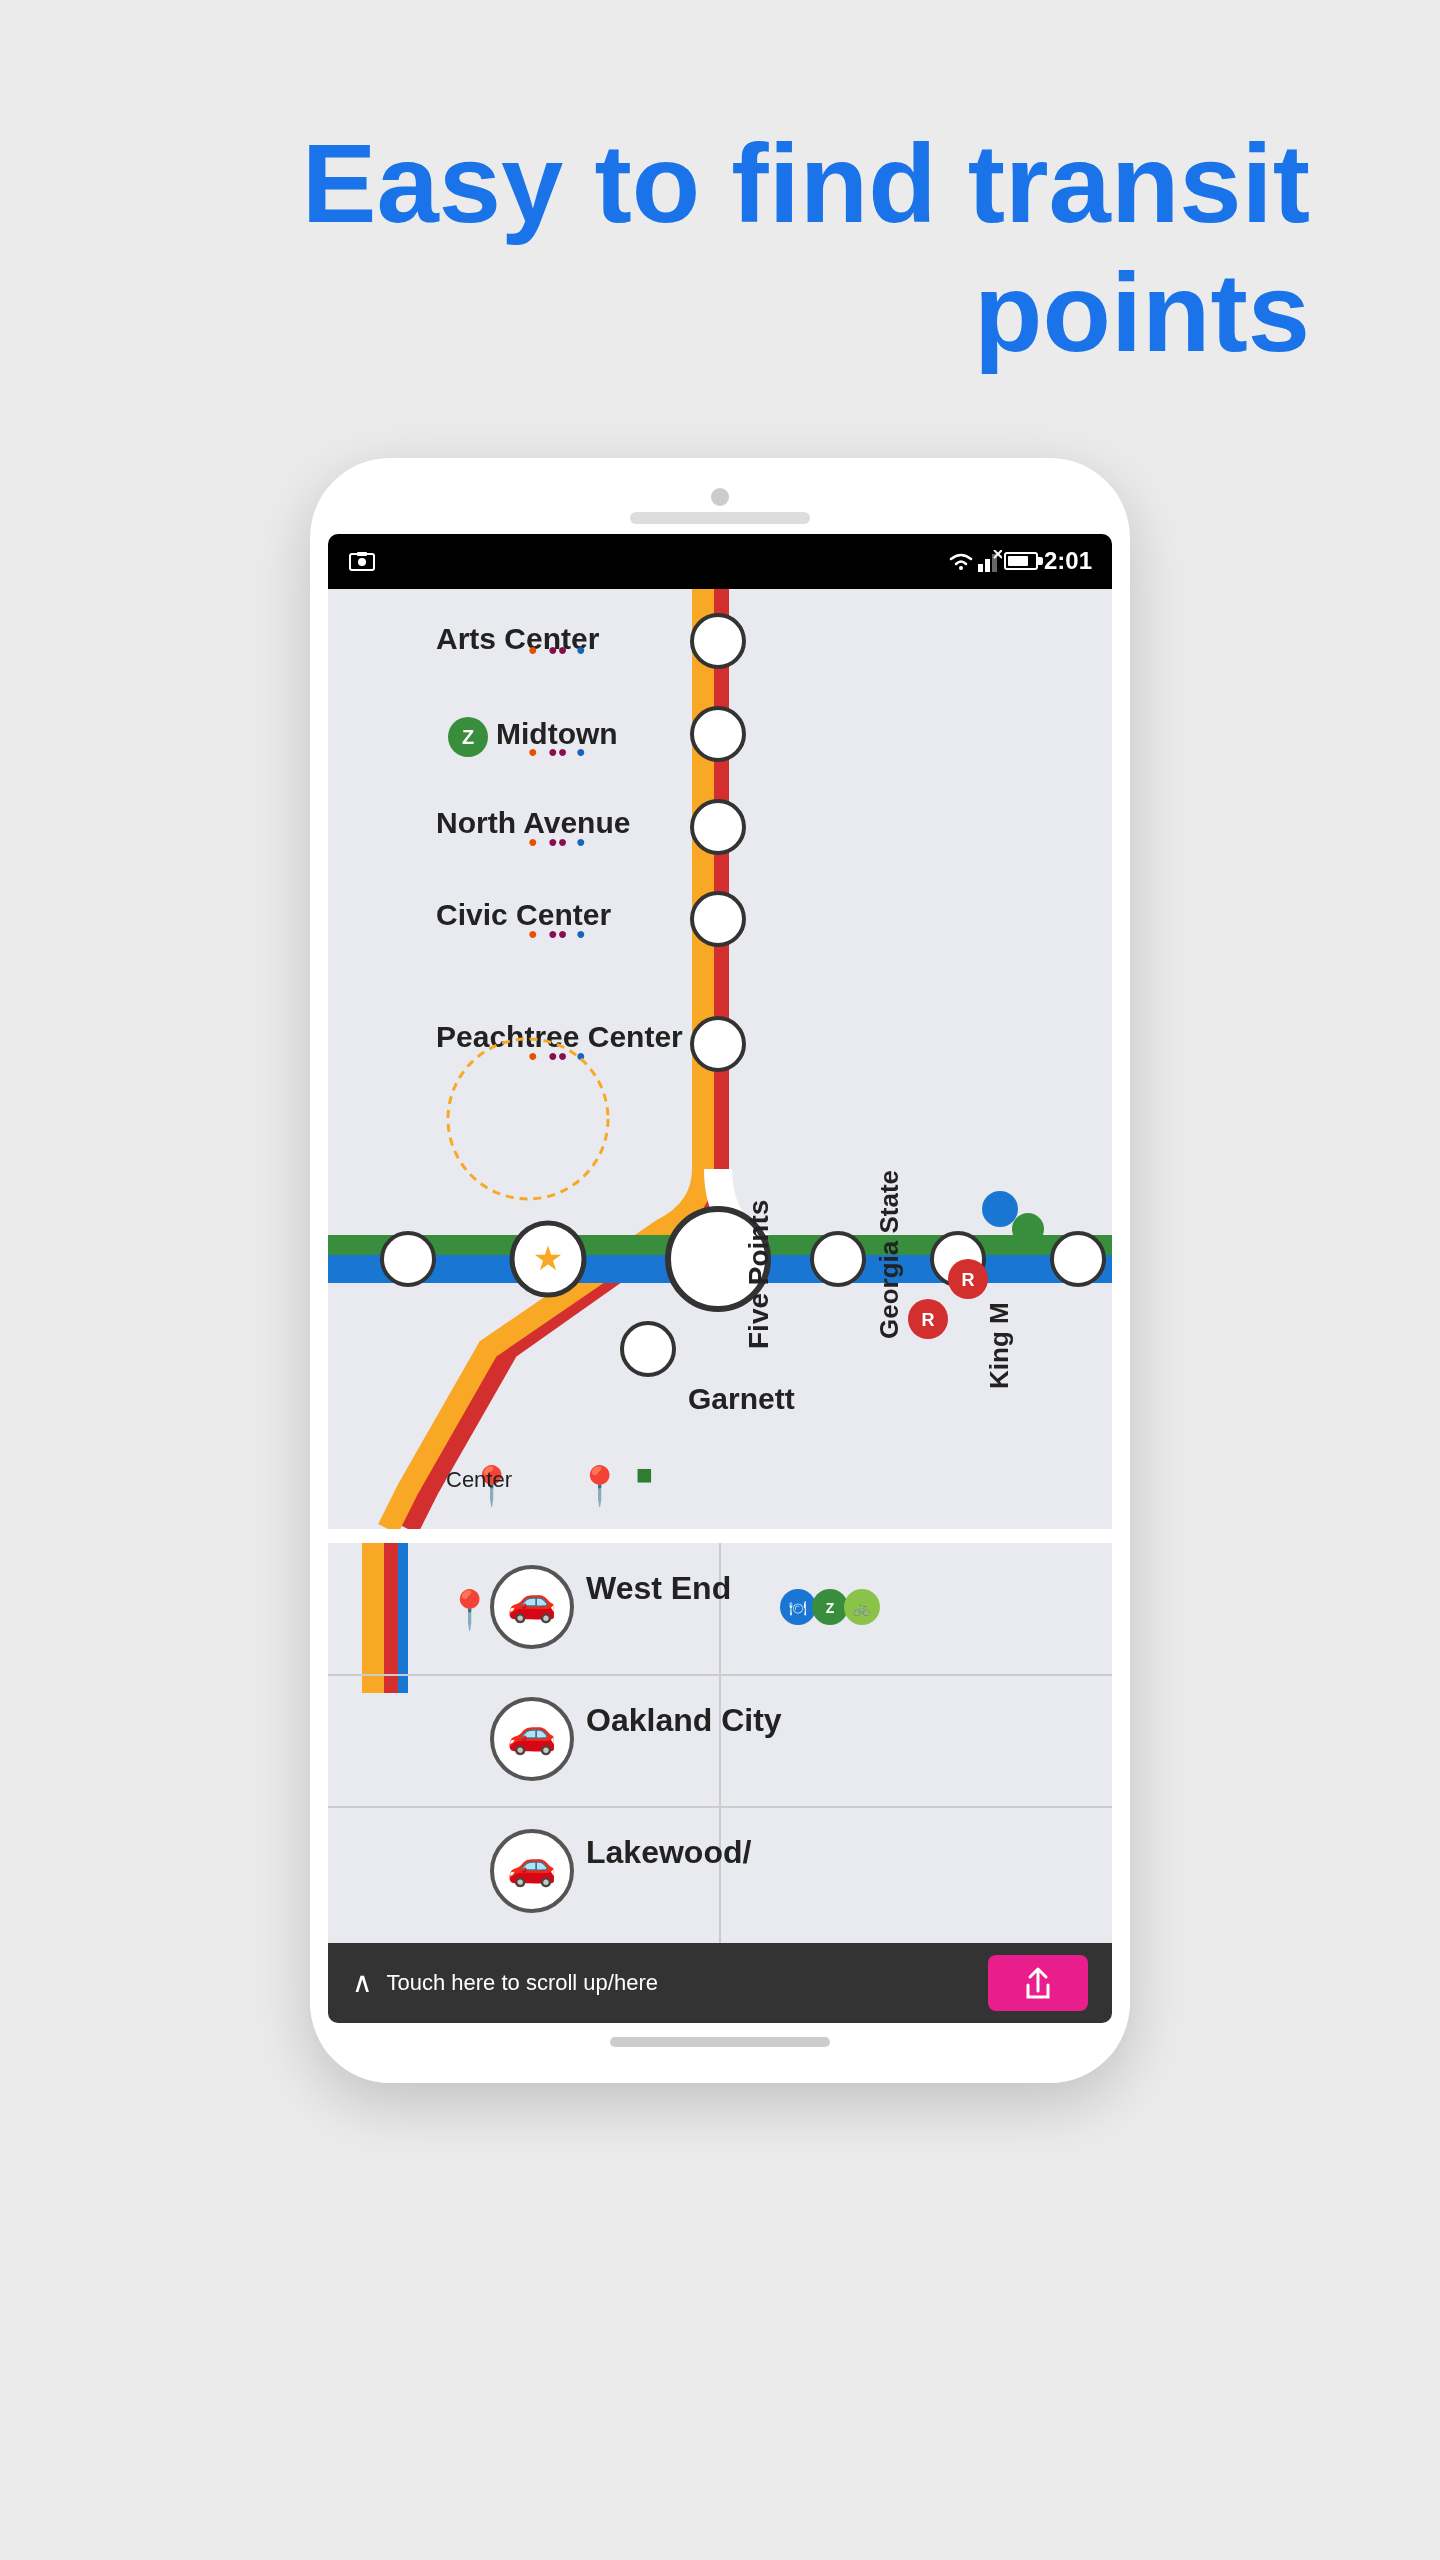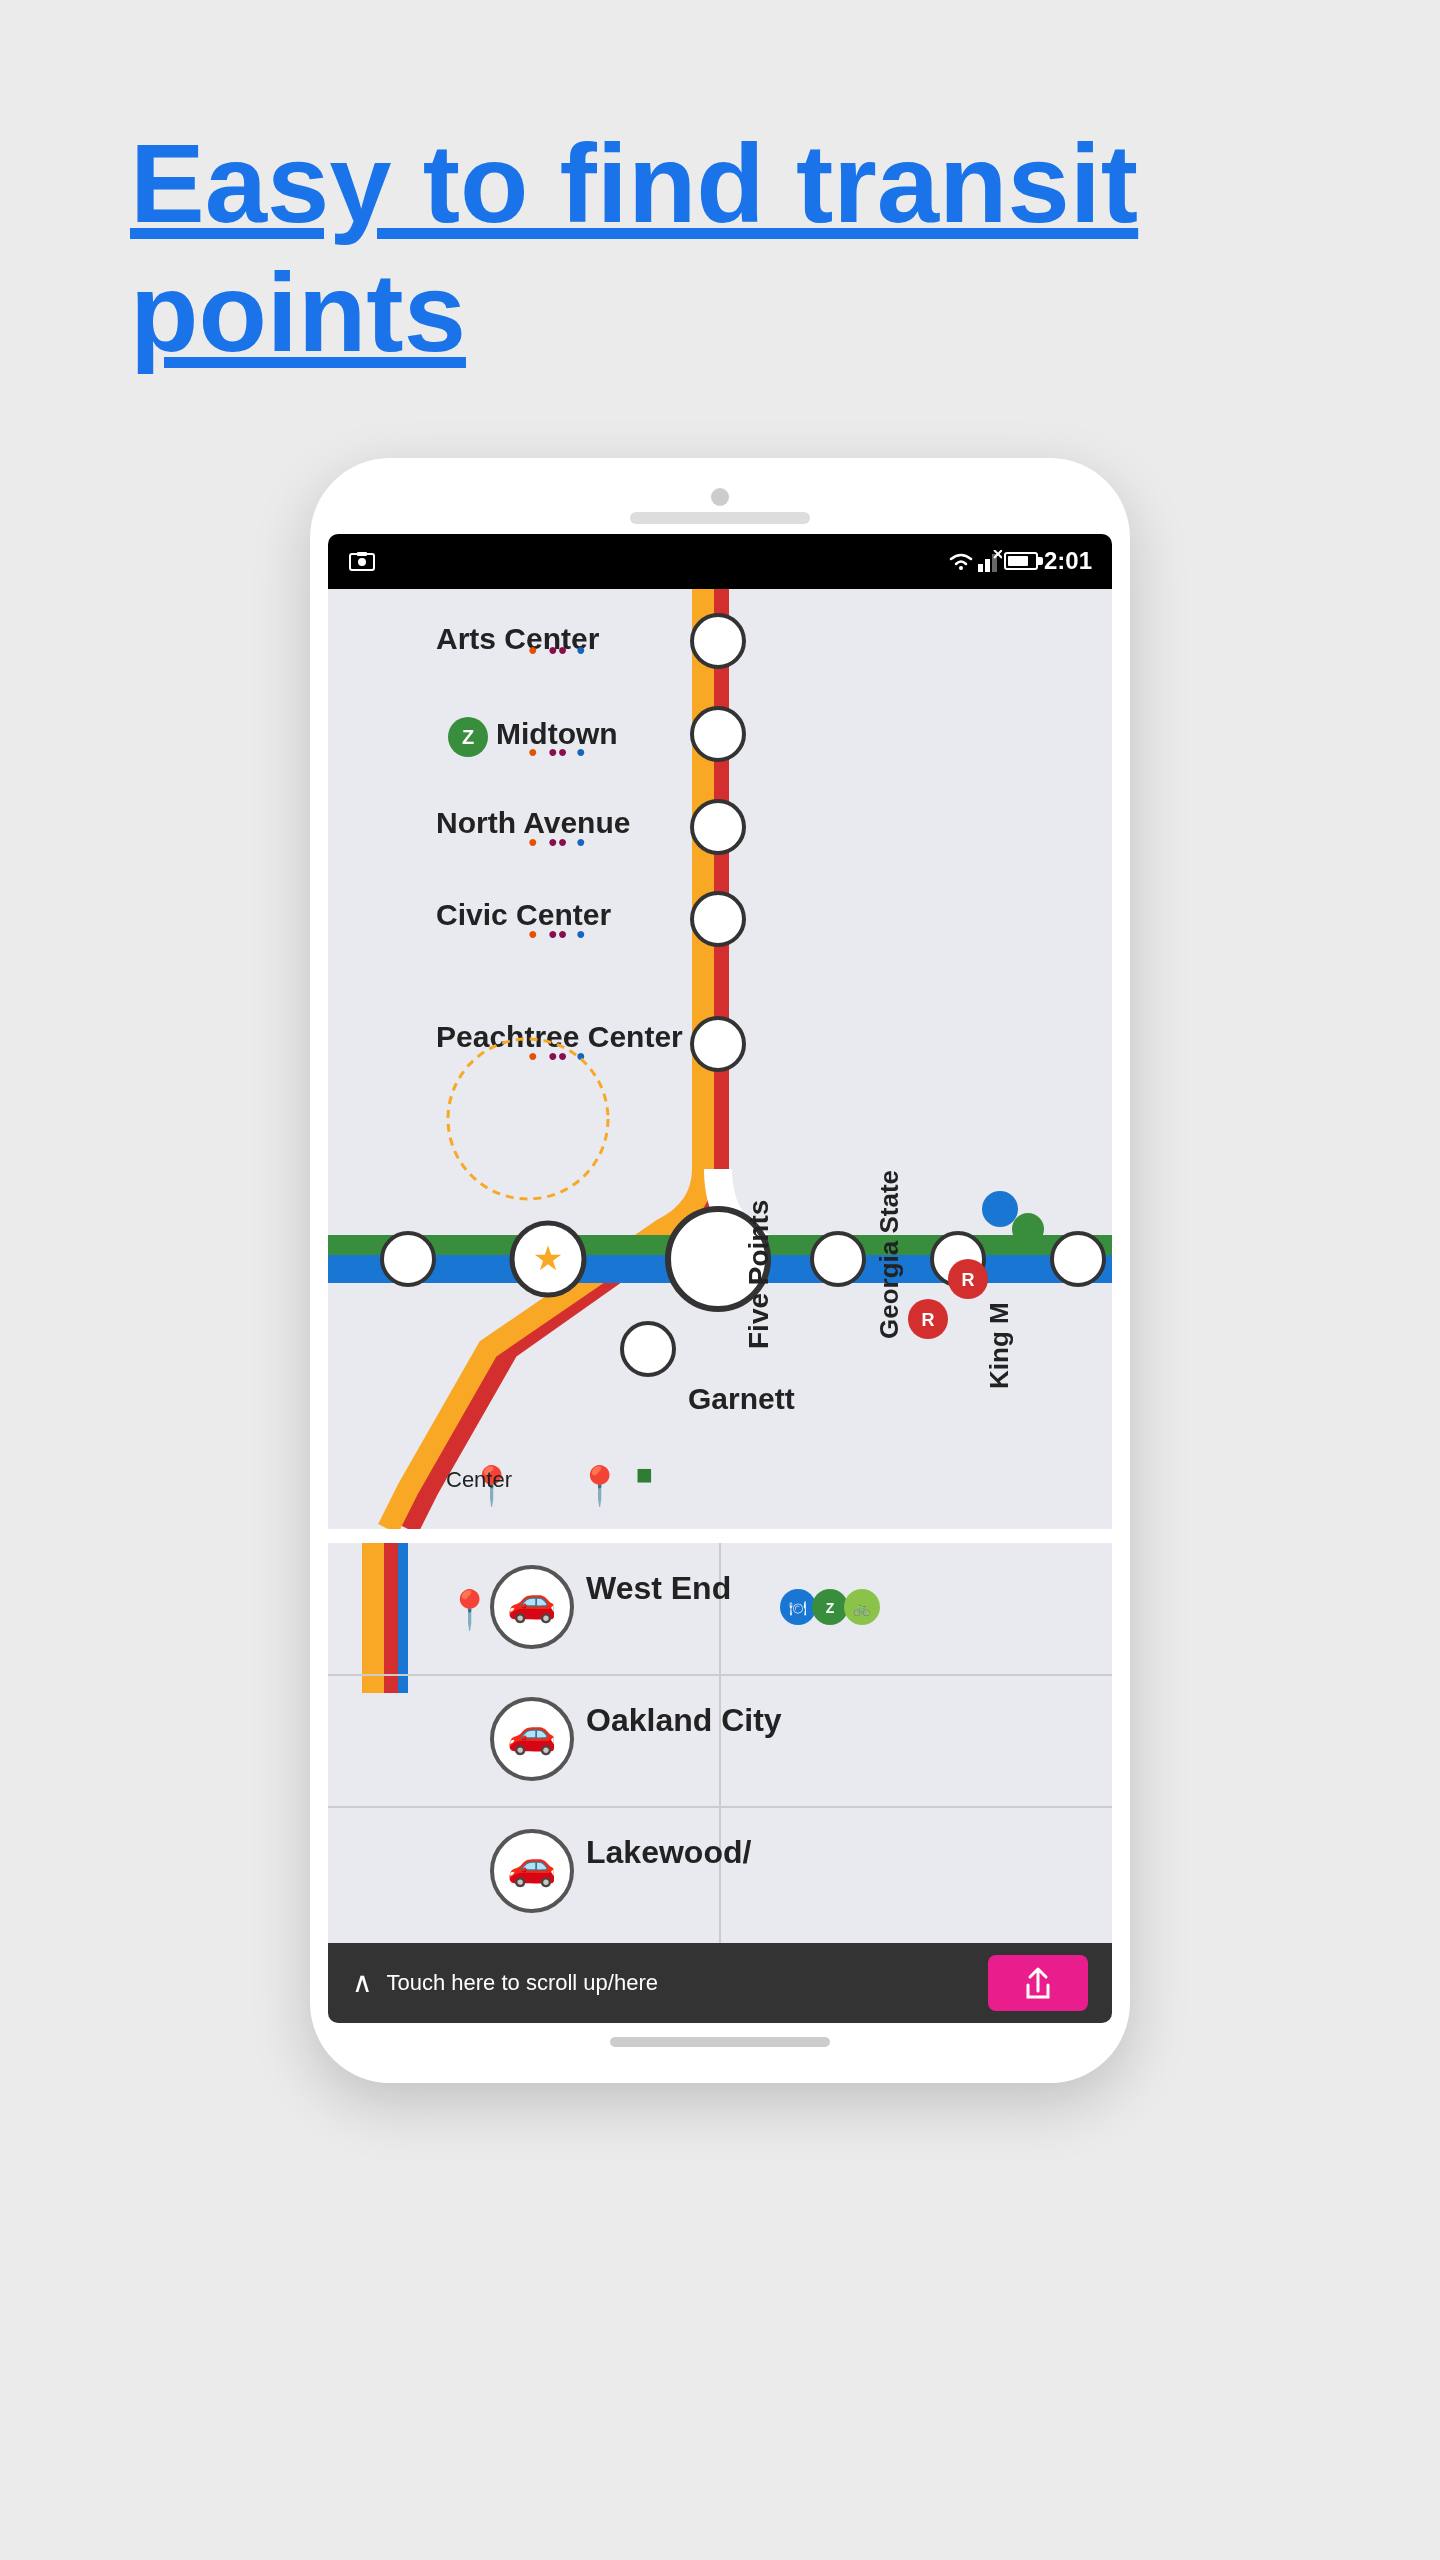--- a/index.html
+++ b/index.html
@@ -19,28 +19,27 @@
       height: 100%;
       background: #ebebeb;
       display: flex;
       flex-direction: column;
       align-items: center;
       position: relative;
     }
 
     .headline {
       margin-top: 120px;
-      text-align: left;
+      text-align: right;
       color: #1a73e8;
       font-size: 112px;
       font-weight: 800;
       line-height: 1.15;
       padding: 0 60px;
       max-width: 1300px;
-      text-decoration: underline;
     }
 
     .phone-wrapper {
       margin-top: 80px;
       width: 820px;
       background: #fff;
       border-radius: 80px;
       padding: 30px 18px;
       box-shadow: 0 20px 60px rgba(0,0,0,0.18);
       position: relative;

